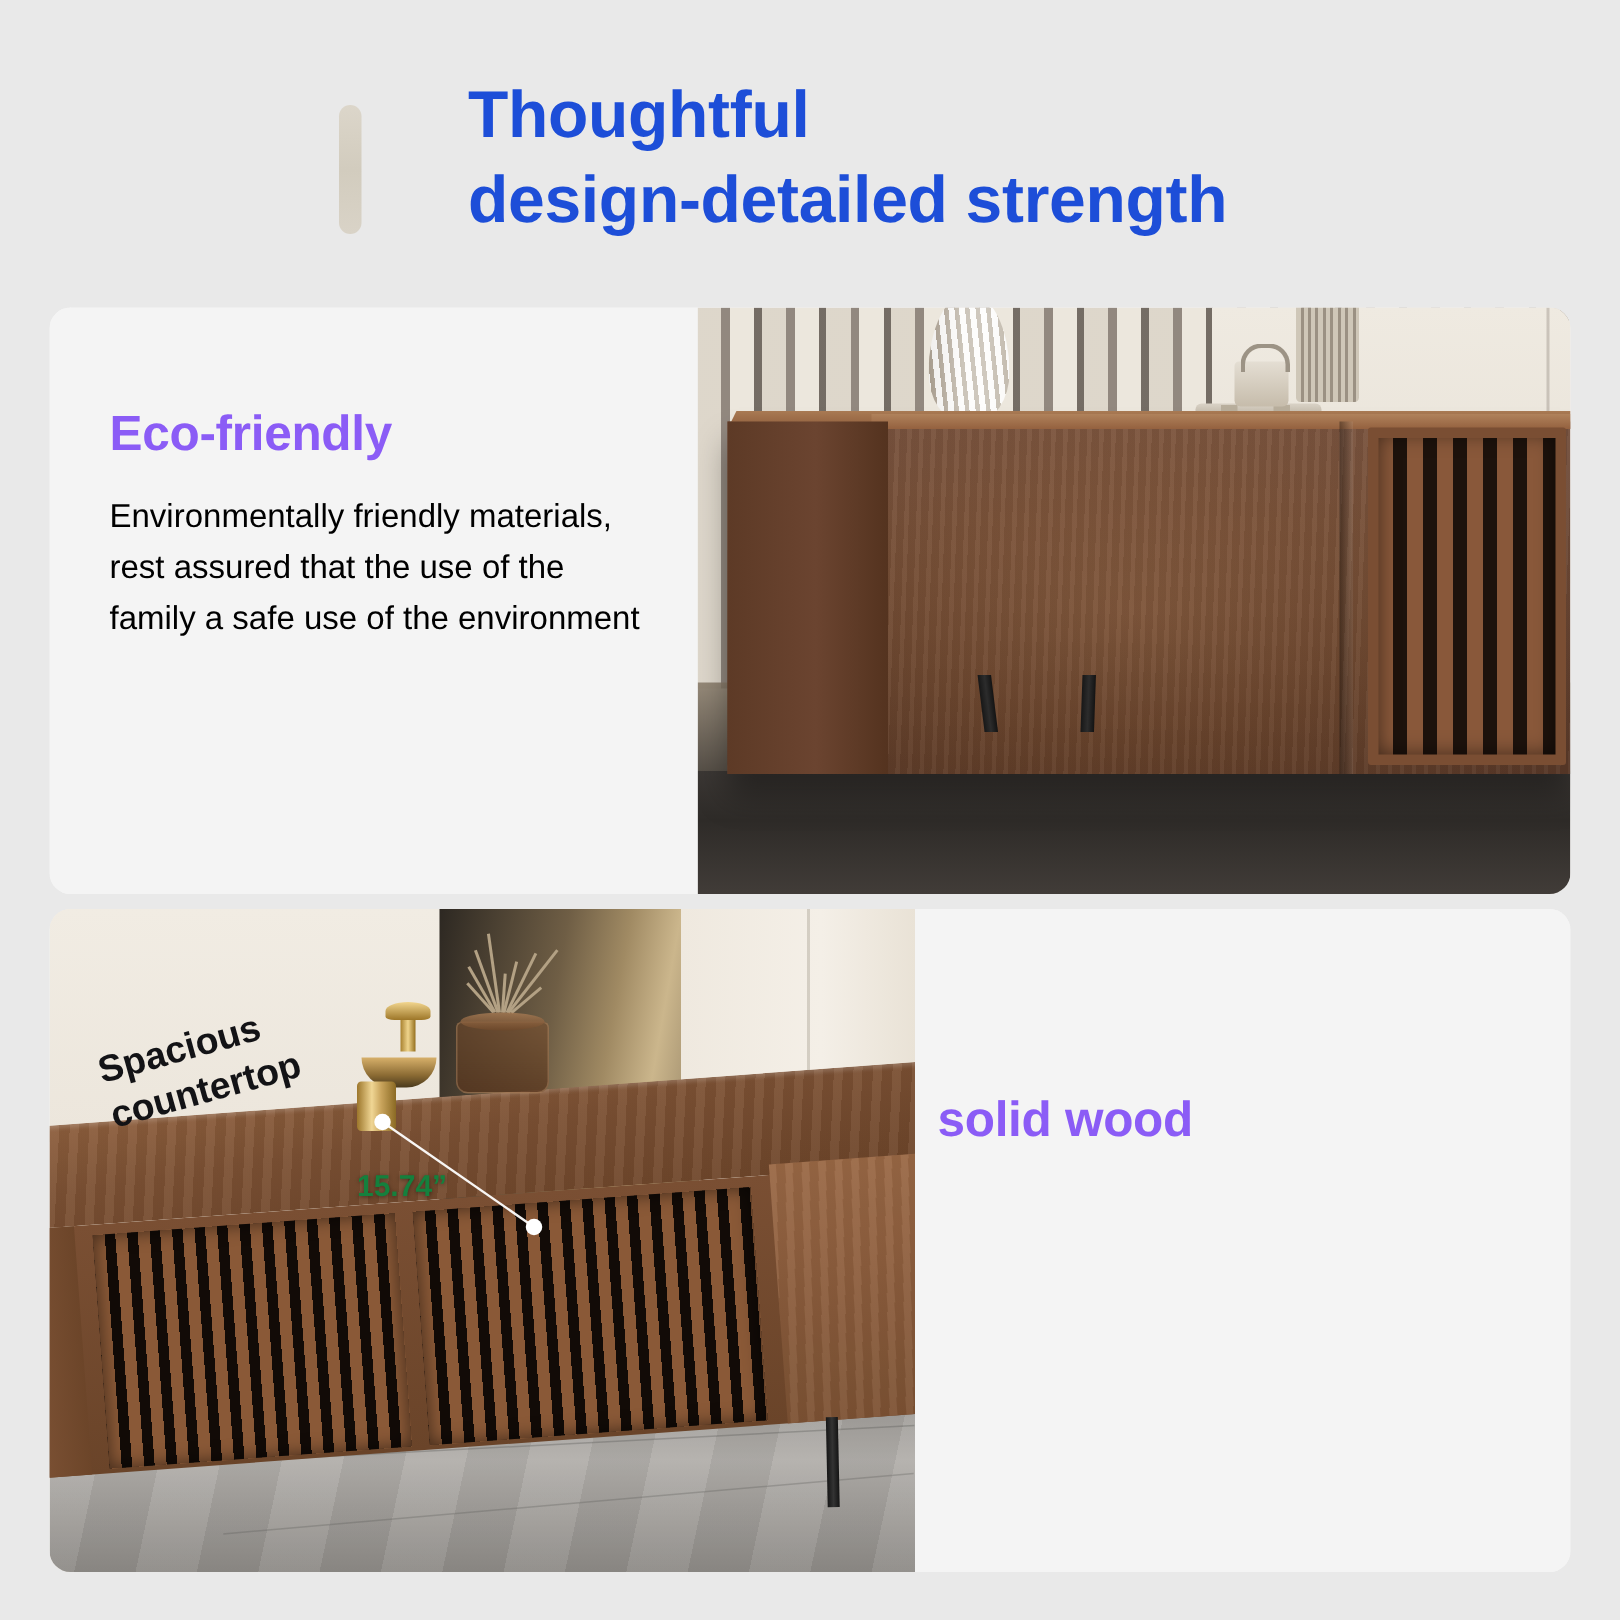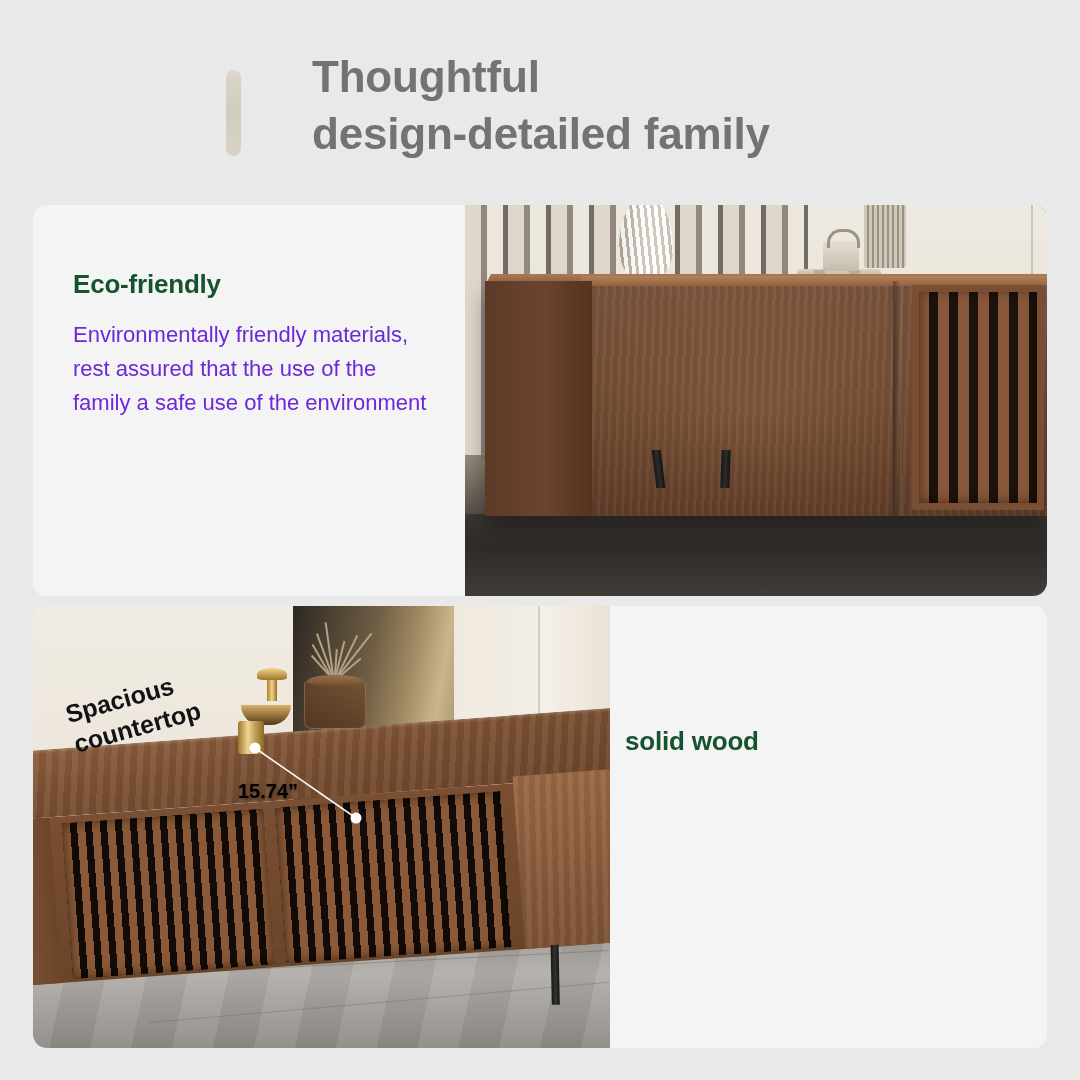--- a/index.html
+++ b/index.html
@@ -31,21 +31,21 @@
     border-radius: 8px;
     background: linear-gradient(180deg, #dcd6ca 0%, #d2ccbe 50%, #d9d3c7 100%);
   }
   .headline {
     position: absolute;
     left: 312px; top: 48px;
     width: 700px;
     font-size: 44px;
     line-height: 1.30;
     font-weight: 700;
-    color: #737373;
+    color: #1d4ed8;
     letter-spacing: -0.2px;
   }
   .headline .l2 { display: block; }
 
   
   .card {
     position: absolute;
     background: #f4f4f4;
     border-radius: 14px;
     overflow: hidden;
@@ -65,32 +65,32 @@
     background: #f4f4f4;
     position: relative;
     z-index: 3;
   }
   #card-2 .text-pane {
     flex: 0 0 437px;
     padding: 118px 36px 40px 15px;
   }
 
   .feat-title {
-    font-size: 26px;
+    font-size: 33px;
     line-height: 1.33;
     font-weight: 700;
-    color: #14532d;
+    color: #8b5cf6;
     letter-spacing: -0.2px;
     margin-bottom: 16px;
   }
   .feat-title .t2 { display: block; }
   .feat-desc {
     font-size: 22px;
     line-height: 1.55;
-    color: #6d28d9;
+    color: #000000;
     max-width: 370px;
   }
 
   .photo-pane {
     flex: 1 1 auto;
     position: relative;
     overflow: hidden;
   }
 
   
@@ -371,33 +371,33 @@
     left: 230px; top: 730px;
     width: 180px; height: 110px;
     z-index: 9;
     overflow: visible;
   }
   .dim-value {
     position: absolute;
     left: 238px; top: 780px;
     font-size: 20px;
     font-weight: 700;
-    color: #000000;
+    color: #15803d;
     text-shadow: 0 1px 3px rgba(0,0,0,.45);
     z-index: 10;
   }
 </style>
 </head>
 <body>
 
 <div class="header">
   <div class="accent-bar"></div>
   <div class="headline">
     <span>Thoughtful</span>
-    <span class="l2">design-detailed family</span>
+    <span class="l2">design-detailed strength</span>
   </div>
 </div>
 
 <div class="card" id="card-1">
   <div class="card-inner">
 
     <div class="text-pane">
       <div class="feat-title">
         <span>Eco-friendly</span>
       </div>

